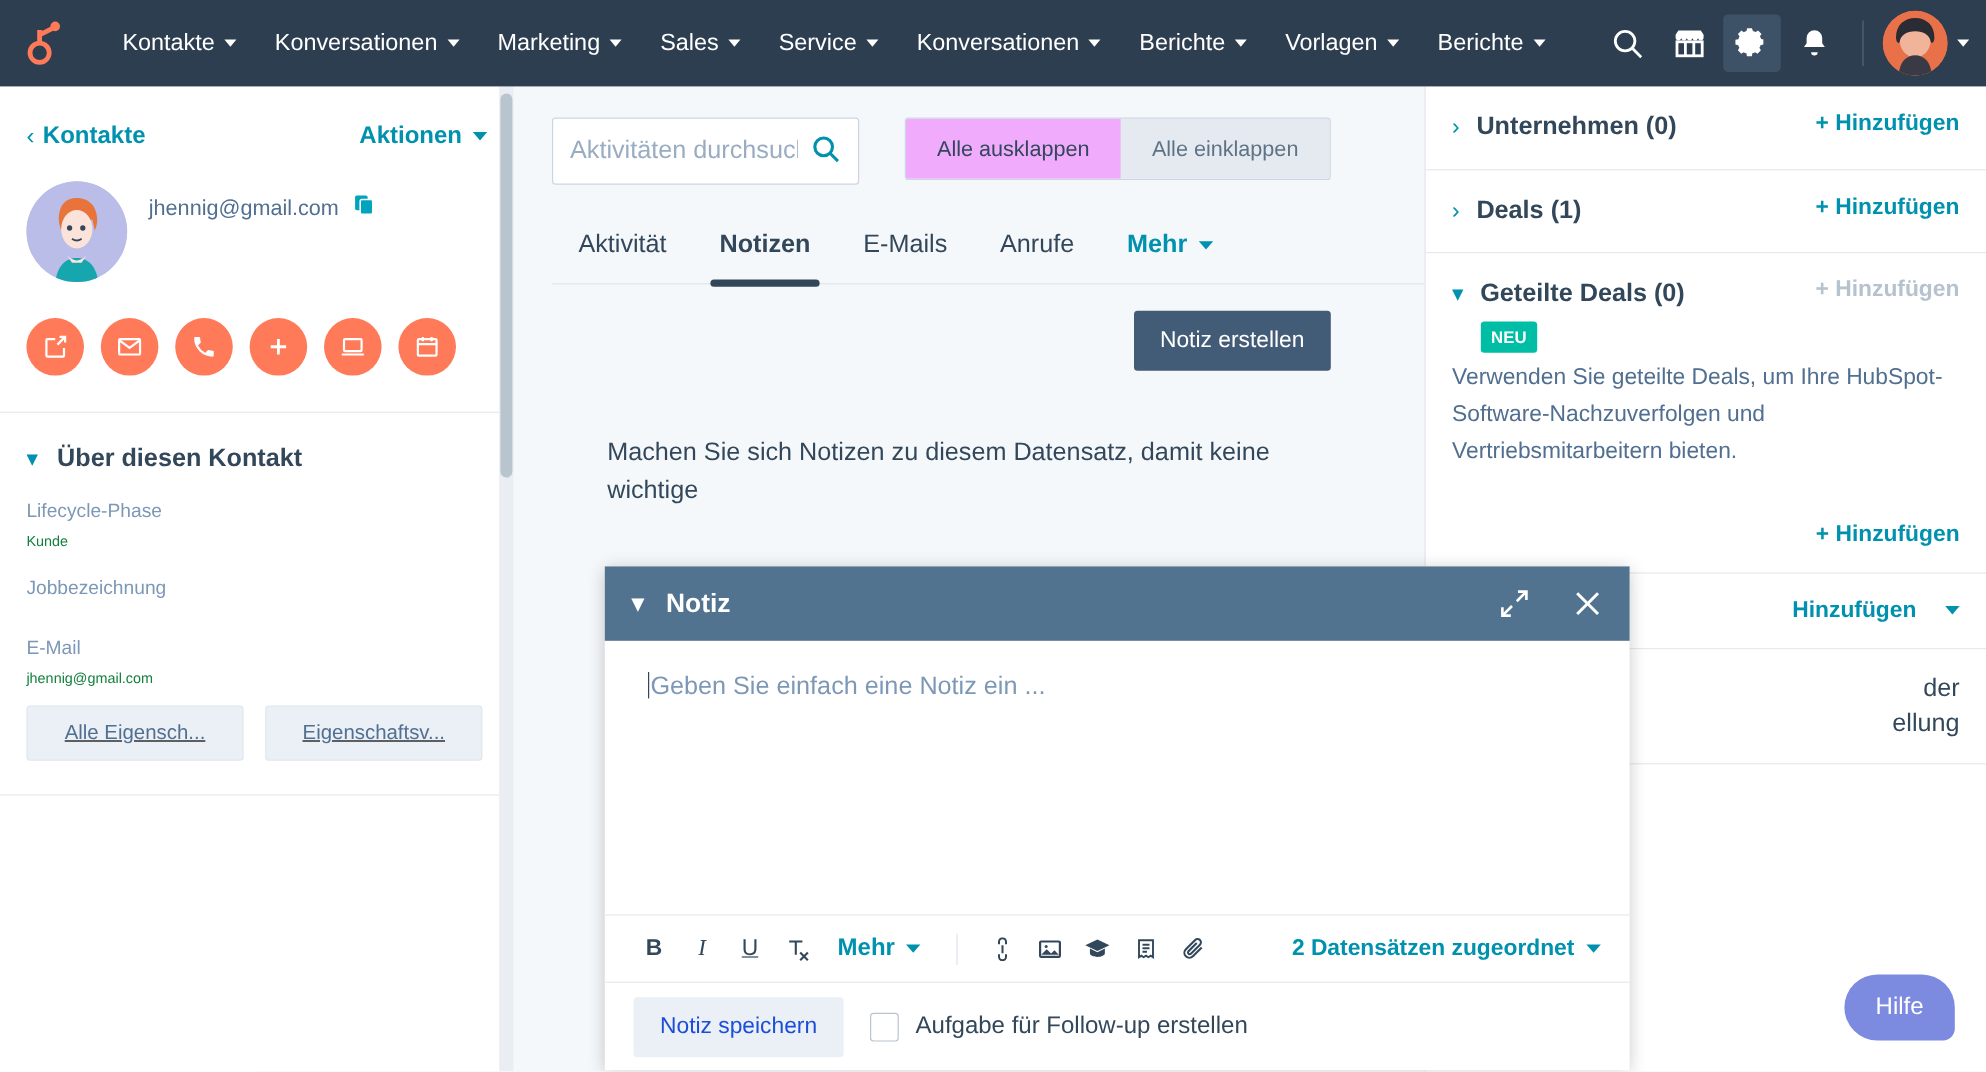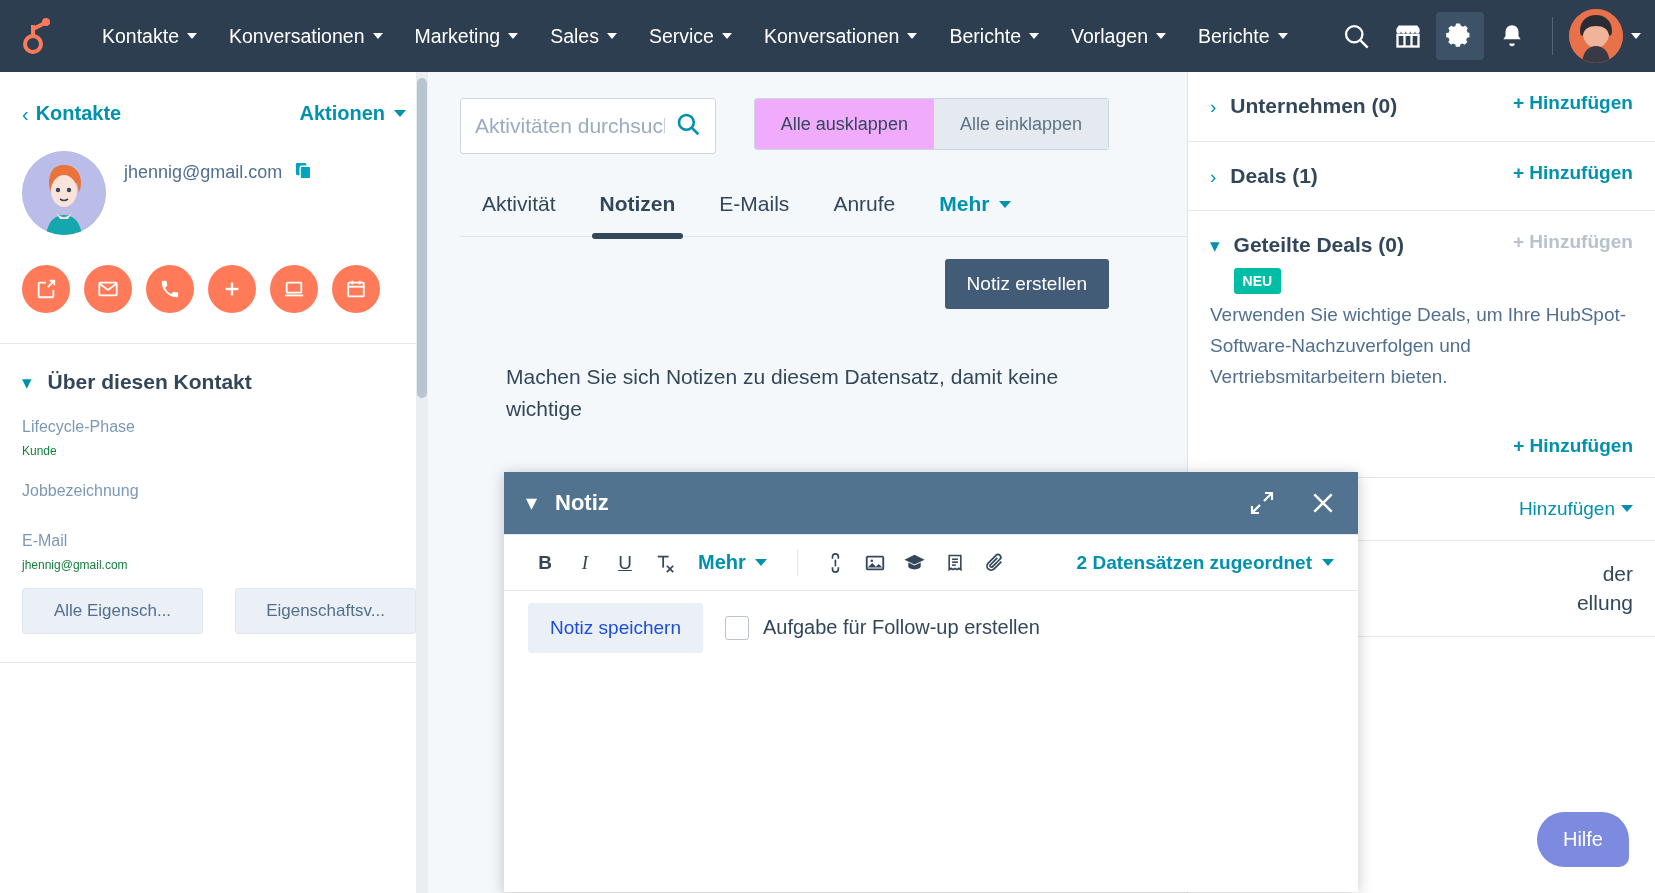--- a/index.html
+++ b/index.html
@@ -79,21 +79,21 @@
     background: #ff7a59; color:#fff; display:flex; align-items:center; justify-content:center;
     cursor: pointer;
   }
 
   .section-title-row { display:flex; align-items:center; gap: 16px; padding: 26px 0 0 0;}
   .chev-teal-down { color:#0091ae; font-size: 19px; line-height:1; }
   .section-title { font-size: 21px; font-weight:700; color:#33475b; }
   .prop { padding-top: 24px; }
   .prop-label { font-size: 16px; color:#7c98b6; }
   .prop-value { font-size: 12px; color:#15803d; padding-top: 8px; }
-  .prop-btns { display:flex; gap: 32px; padding: 16px 0 28px 0; }
+  .prop-btns { display:flex; gap: 18px; padding: 16px 0 28px 0; text-decoration: underline; }
   .ghost-btn {
     background:#eaf0f6; color:#516f90; border:1px solid #dfe7ee; border-radius:3px;
     font-size:17px; padding: 12px 16px; min-width: 181px; text-align:center; cursor:pointer;
     font-family: "Liberation Sans", sans-serif;
   }
 
   
   .center-col { flex: 1; background:#f5f8fa; position: relative; padding: 0; }
   .center-inner { padding: 26px 0 0 32px; }
   .center-topbar { display:flex; align-items:flex-start; justify-content: space-between; padding-right: 78px;}
@@ -144,21 +144,21 @@
   .r-title { font-size:21px; font-weight:700; color:#33475b; flex:1; line-height:1.35;}
   .badge-neu {
     display:inline-block; background:#00bda5; color:#fff; font-size:14px; font-weight:700;
     padding: 4px 9px; border-radius:3px; margin-top:8px;
   }
   .r-add { color:#0091ae; font-size:19px; font-weight:700; white-space:normal; text-align:left; width: 120px; cursor:pointer;}
   .r-add.muted { color:#b6c2ce; cursor:default; }
   .r-desc { font-size:19px; color:#516f90; line-height:1.62; padding: 0 22px 22px 22px; }
   .r-addrow { display:flex; justify-content:flex-end; padding: 20px 22px; border-bottom:1px solid #e5e9ed;}
   .r-addrow .r-add { width:auto; }
-  .r-dd { display:flex; align-items:center; gap:6px; color:#0091ae; font-size:19px; font-weight:400; cursor:pointer;}
+  .r-dd { display:flex; align-items:center; gap:24px; color:#0091ae; font-size:19px; font-weight:700; cursor:pointer;}
   .r-frag { font-size:21px; color:#33475b; line-height:1.4; padding: 18px 22px; border-bottom:1px solid #e5e9ed; text-align:right;}
   .r-docu { font-size:21px; color:#33475b; padding: 18px 22px;}
 
   .help-btn {
     position:absolute; right: 26px; bottom: 26px;
     background:#7c8ae0; color:#fff; font-size:20px;
     padding: 16px 26px; border-radius: 28px 28px 10px 28px; cursor:pointer; z-index:40;
   }
 
   
@@ -462,21 +462,21 @@
     </div>
 
     <div class="r-row" style="border-bottom:none; padding-bottom:6px;">
       <span class="r-chev">▾</span>
       <span class="r-title">
         <span>Geteilte Deals (0)</span><br>
         <span class="badge-neu">NEU</span>
       </span>
       <span class="r-add muted">+ Hinzufügen</span>
     </div>
-    <div class="r-desc">Verwenden Sie wichtige Deals, um Ihre HubSpot-Software-Nachzuverfolgen und Vertriebsmitarbeitern bieten.</div>
+    <div class="r-desc">Verwenden Sie geteilte Deals, um Ihre HubSpot-Software-Nachzuverfolgen und Vertriebsmitarbeitern bieten.</div>
 
     <div class="r-addrow">
       <span class="r-add">+ Hinzufügen</span>
     </div>
 
     <div class="r-addrow">
       <span class="r-dd">
         <span>Hinzufügen</span>
         <i class="caret-teal"></i>
       </span>
@@ -505,20 +505,25 @@
         </svg>
       </span>
       <span class="modal-icon" style="margin-left:18px;">
         <svg width="26" height="26" viewBox="0 0 24 24" stroke="#fff" stroke-width="2.3">
           <line x1="4" y1="4" x2="20" y2="20"></line>
             <line x1="20" y1="4" x2="4" y2="20"></line>
         </svg>
       </span>
     </div>
 
+    <div class="modal-body">
+      <div class="modal-placeholder">
+        <span class="caret-bar"></span><span>Geben Sie einfach eine Notiz ein ...</span>
+      </div>
+    </div>
 
     <div class="modal-toolbar">
       <div class="tb-btn">
           <b>B</b>
         </div>
       <div class="tb-btn">
           <i style="font-family:'Liberation Serif',serif;">I</i>
         </div>
       <div class="tb-btn">
           <u>U</u>

